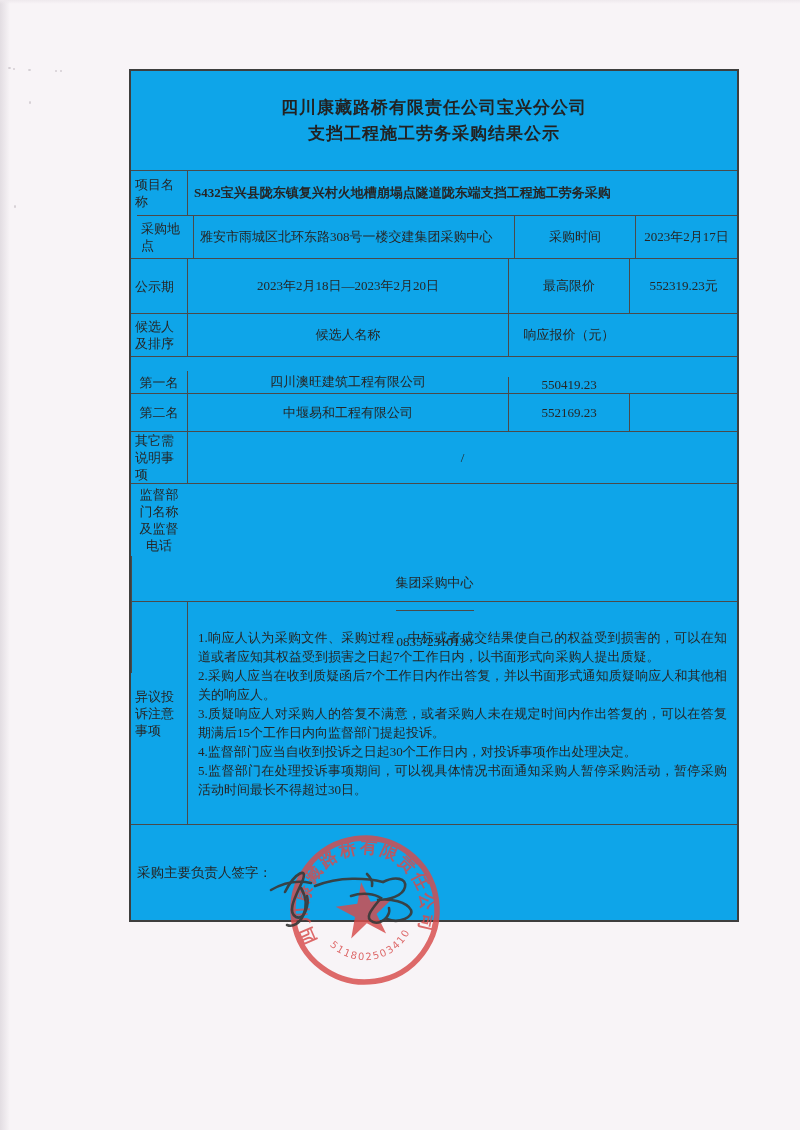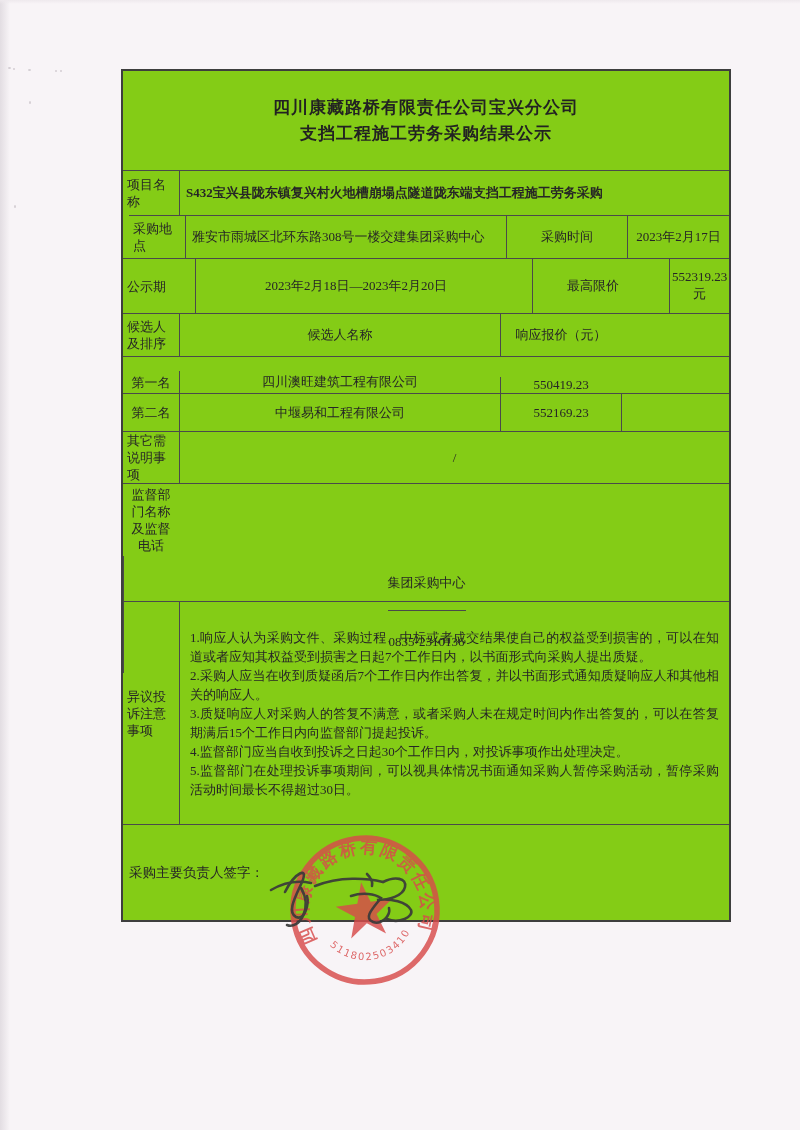--- a/index.html
+++ b/index.html
@@ -17,43 +17,43 @@
     background:linear-gradient(90deg, #e2dde2, rgba(248,244,247,0));
   }
   .edge-top {
     position:absolute; left:0; top:0; width:100%; height:4px;
     background:linear-gradient(180deg, #eee9ed, rgba(248,244,247,0));
   }
   .speck { position:absolute; background:#b6afb6; border-radius:50%; opacity:.55; }
 
   
   .tbl {
-    position:absolute; left:121px; top:69px; width:610px;
+    position:absolute; left:129px; top:69px; width:610px;
     border:2px solid #3e3e3e;
-    background:#84cc16;
+    background:#0ea5e9;
   }
   .row { display:flex; border-top:1px solid #4a4a4a; }
   .row:first-child { border-top:none; }
   .cell { border-left:1px solid #4a4a4a; display:flex; align-items:center; }
   .cell:first-child { border-left:none; }
 
   .c-label   { width:56px; flex:0 0 56px; padding:2px 4px; font-size:13px; line-height:17px; }
   .c-main    { width:321px; flex:0 0 321px; padding:2px 6px; font-size:13px; }
   .c-small   { width:121px; flex:0 0 121px; justify-content:center; text-align:center; font-size:13px; }
   .c-last    { flex:1 1 auto; justify-content:center; text-align:center; font-size:13px; }
   .c-span    { flex:1 1 auto; padding:2px 6px; font-size:13px; }
 
   .center { justify-content:center; text-align:center; }
   .bold { font-weight:bold; }
 
   .r-title    { height:99px; }
   .r-project  { height:45px; }
   .r-purchaser{ height:35px; }
   .r-location { height:43px;margin-left:6px; }
-  .r-publicity{ height:55px;gap:16px; }
+  .r-publicity{ height:55px; }
   .r-candhead { height:43px; }
   .r-cand1    { height:37px;align-items:flex-end; }
   .r-cand2    { height:38px; }
   .r-other    { height:52px; }
   .r-super    { height:118px;flex-direction:column; }
   .r-objection{ height:223px; }
   .r-sign     { height:96px; }
 
   .title-cell {
     flex:1 1 auto; flex-direction:column; justify-content:center;

